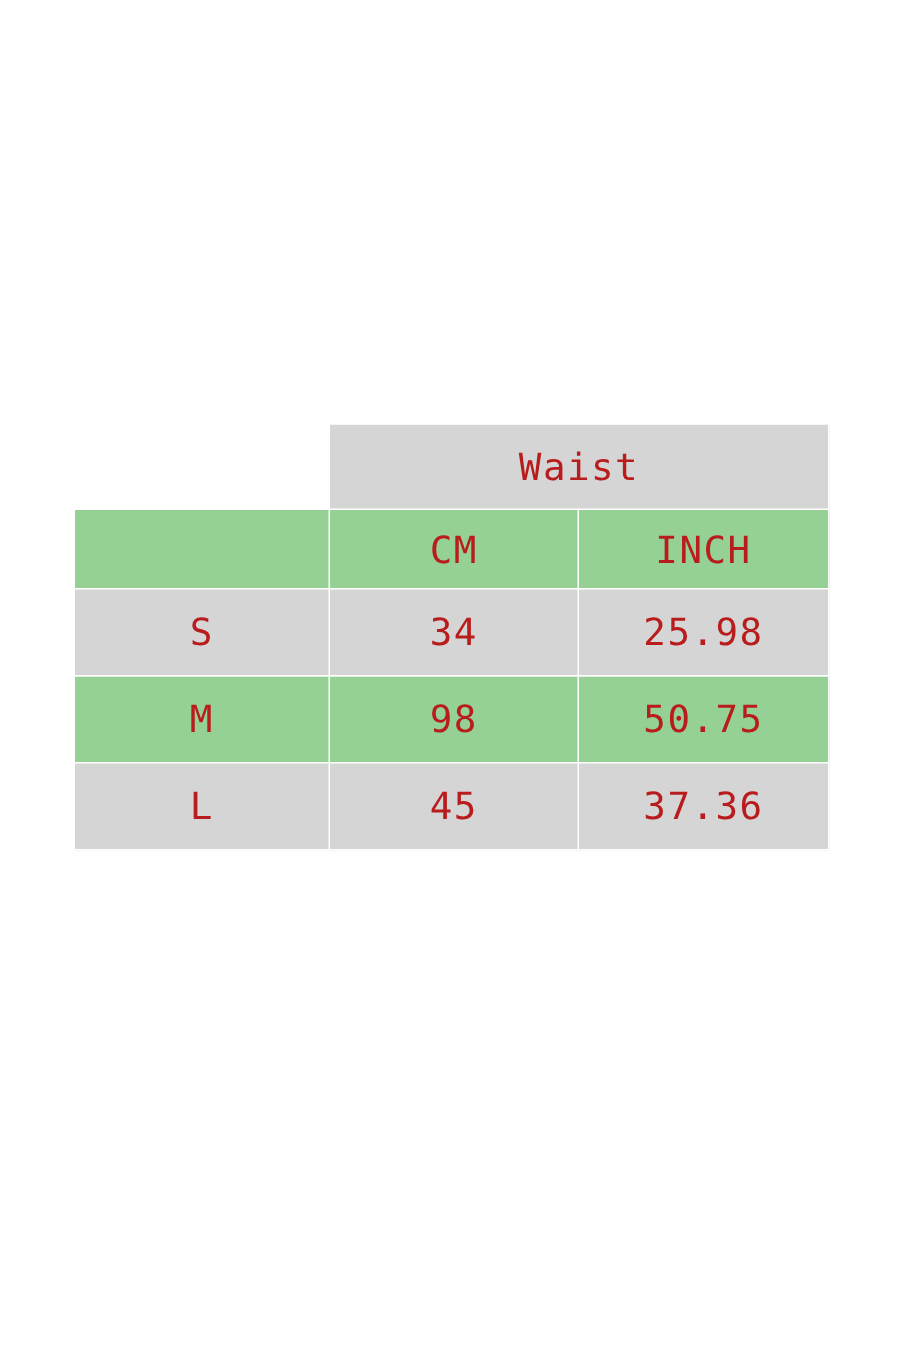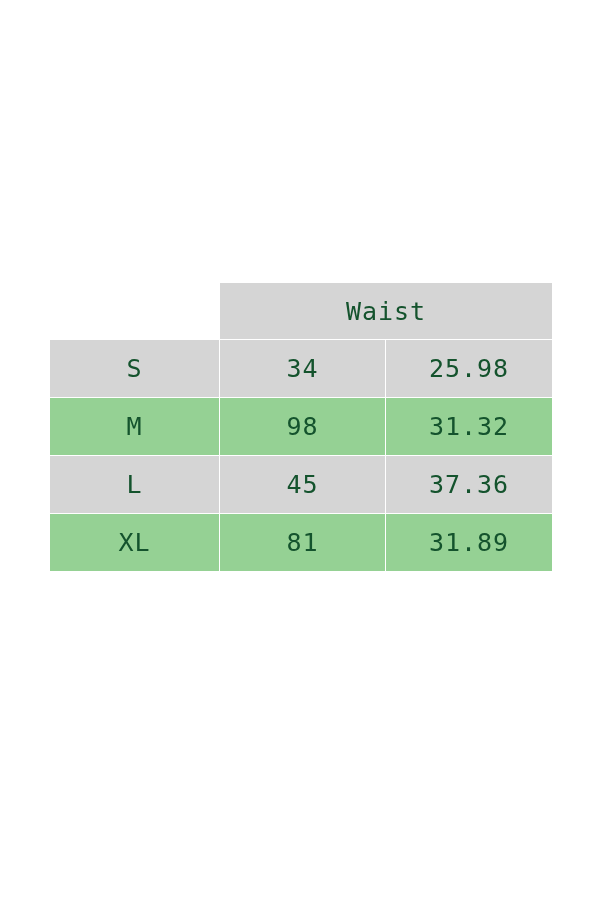--- a/index.html
+++ b/index.html
@@ -27,21 +27,21 @@
   table.size-chart {
     border-collapse: collapse;
     table-layout: fixed;
     width: 503px;
   }
   table.size-chart td {
     border: 1px solid #ffffff;
     text-align: center;
     vertical-align: middle;
     font-family: "DejaVu Sans Mono", monospace;
-    color: #14532d;
+    color: #b91c1c;
     font-size: 25px;
     letter-spacing: 1px;
     padding: 0;
   }
   col.c1 { width: 170px; }
   col.c2 { width: 166px; }
   col.c3 { width: 167px; }
 
   tr.r-head td { height: 56px; }
   tr.r-units td { height: 52px; }
@@ -74,36 +74,36 @@
       <colgroup>
         <col class="c1">
         <col class="c2">
         <col class="c3">
       </colgroup>
       <tbody>
         <tr class="r-head">
           <td class="cell-blank"></td>
           <td class="cell-grey head-waist" colspan="2">Waist</td>
         </tr>
+        <tr class="r-units">
+          <td class="cell-green"></td>
+          <td class="cell-green units-label">CM</td>
+          <td class="cell-green units-label">INCH</td>
+        </tr>
         <tr class="r-data">
           <td class="cell-grey">S</td>
           <td class="cell-grey">34</td>
           <td class="cell-grey">25.98</td>
         </tr>
         <tr class="r-data">
           <td class="cell-green">M</td>
           <td class="cell-green">98</td>
-          <td class="cell-green">31.32</td>
+          <td class="cell-green">50.75</td>
         </tr>
         <tr class="r-data">
           <td class="cell-grey">L</td>
           <td class="cell-grey">45</td>
           <td class="cell-grey">37.36</td>
-        </tr>
-        <tr class="r-data">
-          <td class="cell-green">XL</td>
-          <td class="cell-green">81</td>
-          <td class="cell-green">31.89</td>
         </tr>
       </tbody>
     </table>
   </div>
 </div>
 
 </body></html>

